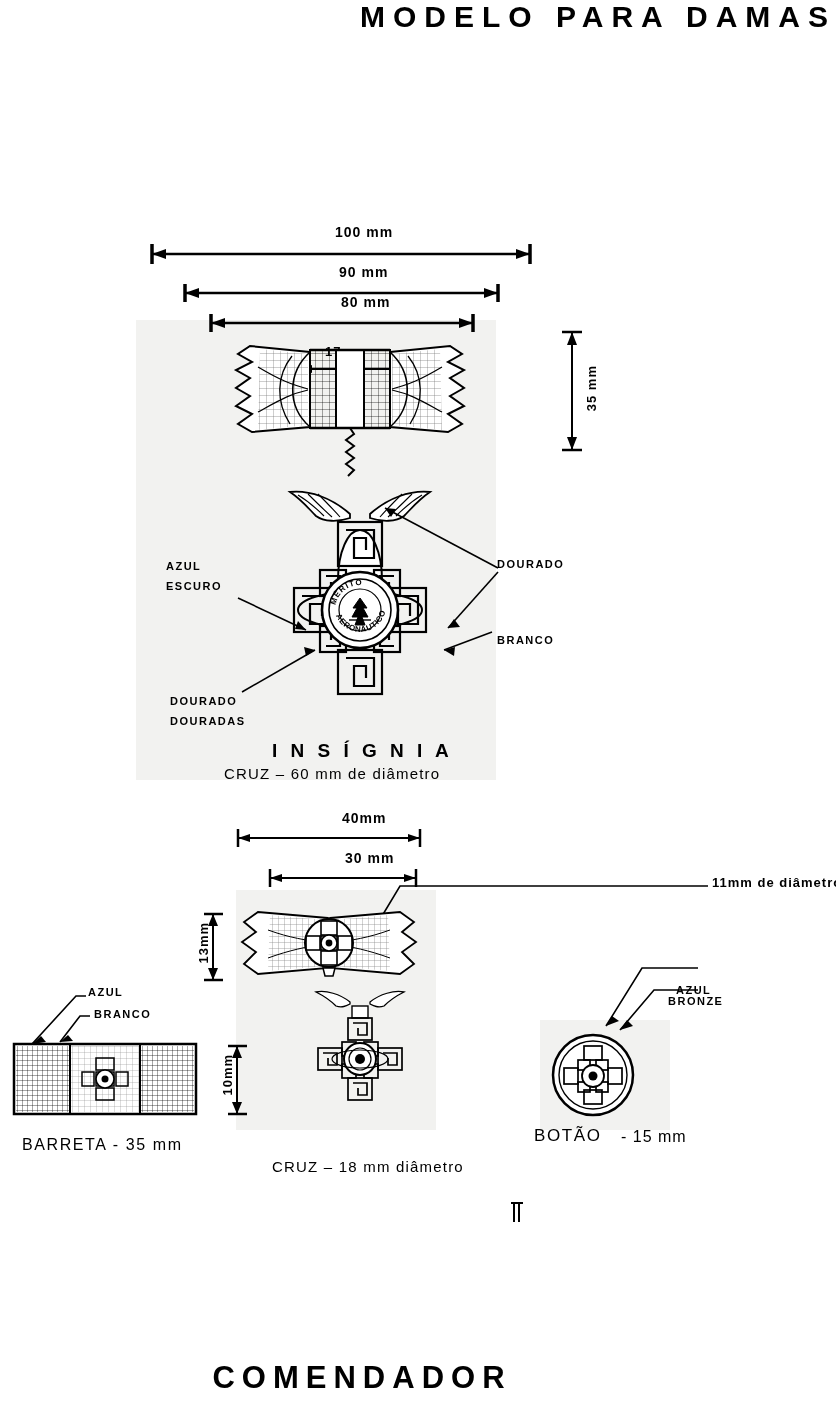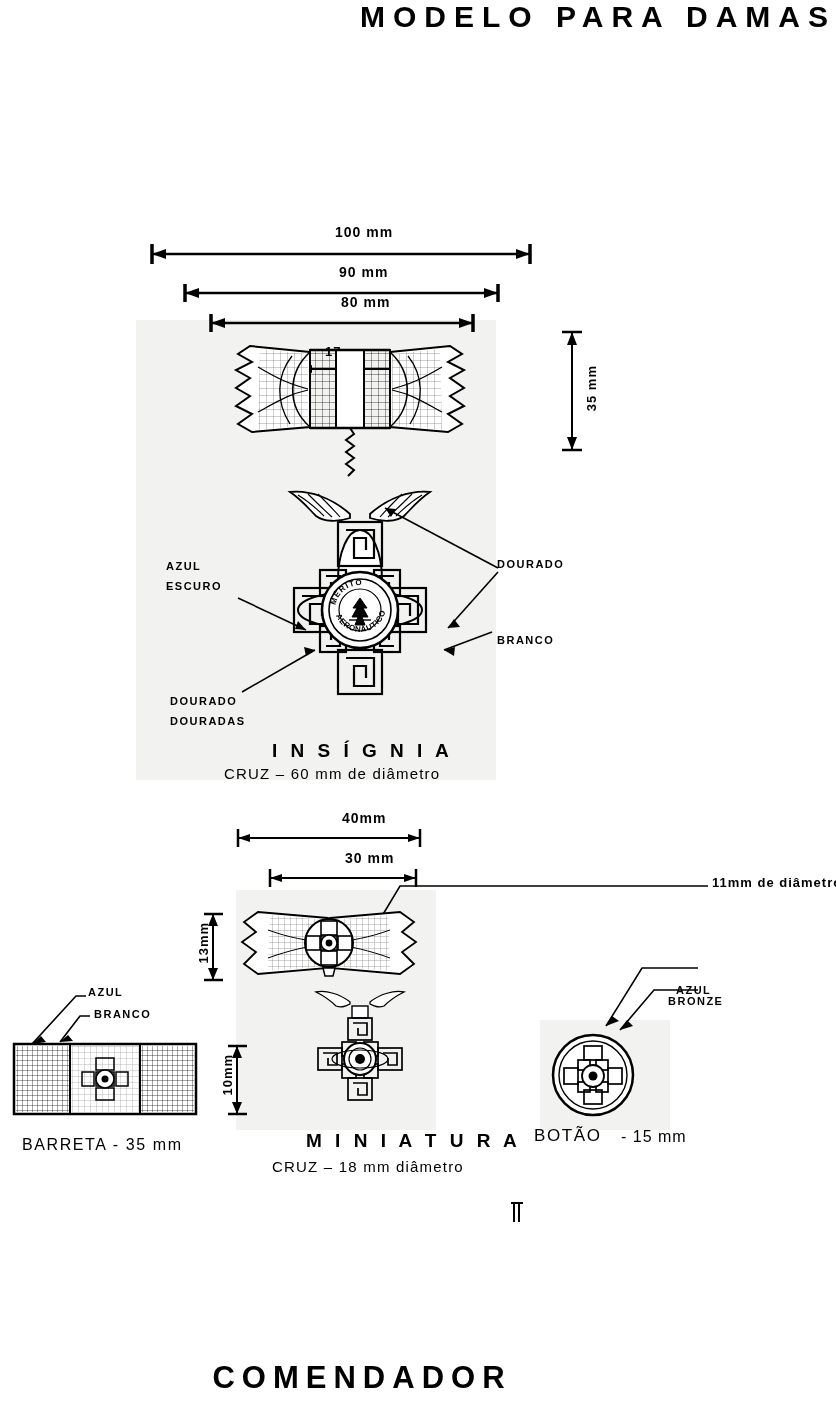--- a/index.html
+++ b/index.html
@@ -402,21 +402,20 @@
       </g>
 
       <circle cx="60" cy="73" r="16" fill="#fff" stroke="#000" stroke-width="2"></circle>
       <circle cx="60" cy="73" r="11" fill="#fff" stroke="#000" stroke-width="1.2"></circle>
       <circle cx="60" cy="73" r="5" fill="#000"></circle>
 
       <ellipse cx="60" cy="73" rx="28" ry="9" fill="none" stroke="#000" stroke-width="1.2"></ellipse>
     </svg>
   </div>
 
-  <div class="abs caption-main" style="left:306px; top:1130px;">M I N I A T U R A</div>
   <div class="abs caption-sub" style="left:272px; top:1158px;">CRUZ – 18 mm  diâmetro</div>
 
   <div class="abs" style="left:12px; top:1040px; width:186px; height:78px;">
     <svg width="186" height="78" viewBox="0 0 186 78">
       <defs>
         <pattern id="ch3" patternUnits="userSpaceOnUse" width="5" height="5">
           <path d="M0,0 L5,0 M0,0 L0,5" stroke="#000" stroke-width="0.7"></path>
         </pattern>
         <pattern id="ch4" patternUnits="userSpaceOnUse" width="6" height="6">
           <path d="M0,0 L6,0 M0,0 L0,6" stroke="#000" stroke-width="0.6"></path>

